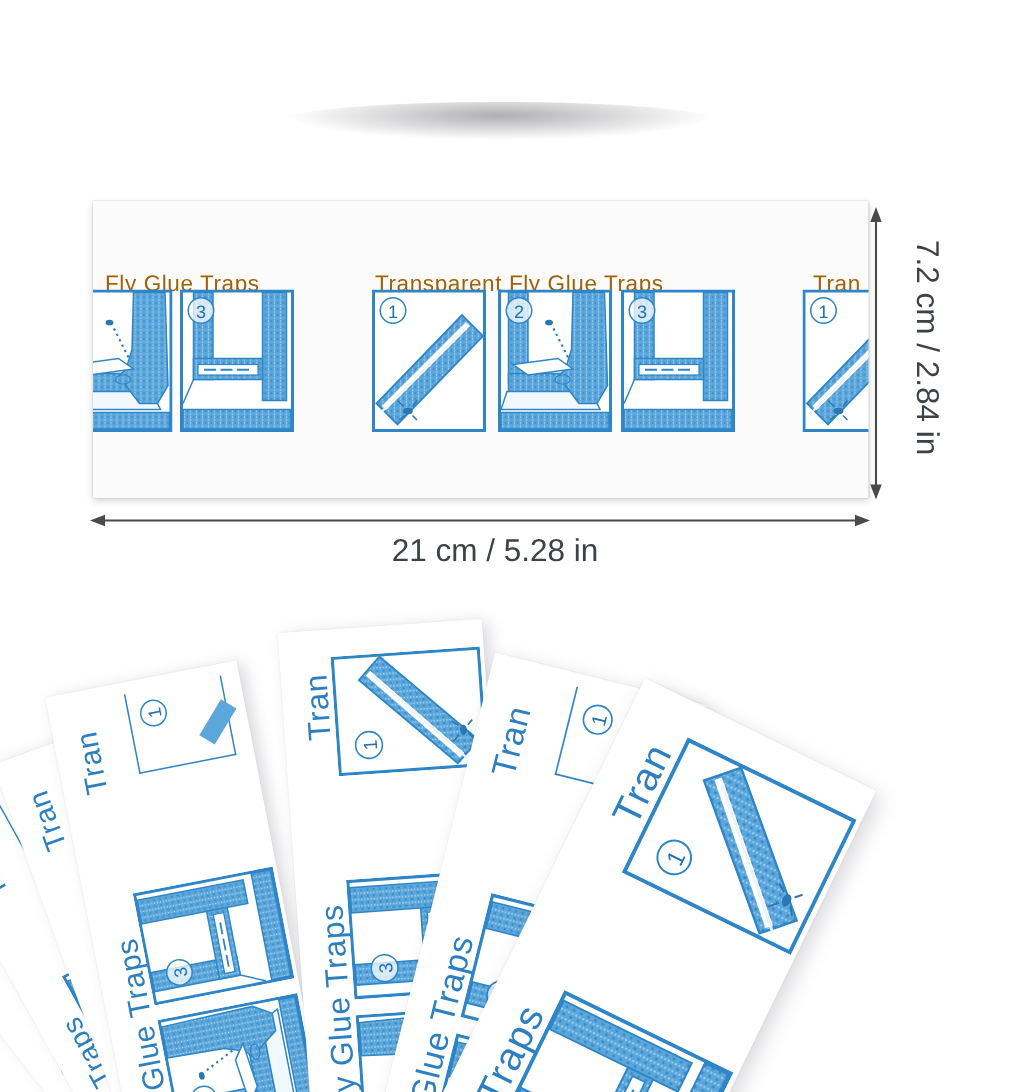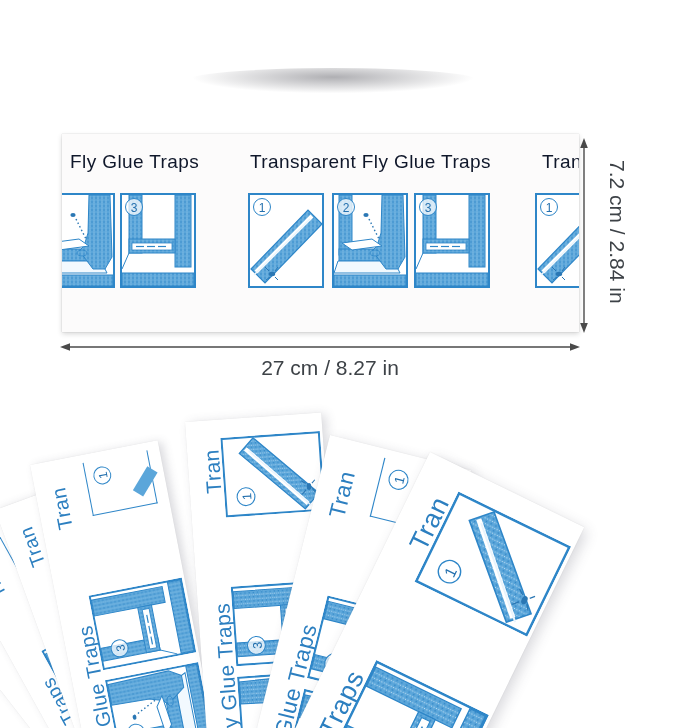--- a/index.html
+++ b/index.html
@@ -10,21 +10,21 @@
           display:flex;align-items:center;justify-content:center;z-index:3;}
   .banner-label{color:#fff;font-size:46px;font-weight:700;letter-spacing:2px;
                 transform:scaleY(1.12);display:inline-block;}
   .banner-shadow{position:absolute;left:186px;top:68px;width:294px;height:26px;border-radius:50%;
                  background:radial-gradient(ellipse at 50% 35%,rgba(45,45,55,.38),rgba(45,45,55,0) 68%);
                  z-index:2;}
   
   .package{position:absolute;left:62px;top:134px;width:517px;height:198px;background:#fcfbfb;
            overflow:hidden;z-index:2;
            box-shadow:0 2px 5px rgba(0,0,0,.16),0 0 1px rgba(0,0,0,.22);}
-  .pkg-title{position:absolute;top:17px;font-size:19px;color:#0f172a;letter-spacing:.4px;
+  .pkg-title{position:absolute;top:47px;font-size:15px;color:#a16207;letter-spacing:.4px;
              white-space:nowrap;}
   .t-left{left:8px;} .t-center{left:188px;} .t-right{left:480px;}
   .package .panel{position:absolute;top:59px;width:76px;height:95px;}
   .pp1{left:-23px;} .pp2{left:58px;} .pp3{left:186px;} .pp4{left:270px;} .pp5{left:352px;} .pp6{left:473px;}
   .cnum{position:absolute;width:18px;height:18px;border:1.5px solid #2e86c8;border-radius:50%;
         color:#2470ae;font-size:12px;line-height:18px;text-align:center;
         background:rgba(255,255,255,.75);box-sizing:border-box;}
   .mc1{left:63px;top:64px;} .mc2{left:191px;top:64px;} .mc3{left:275px;top:64px;}
   .mc4{left:357px;top:64px;} .mc5{left:478px;top:64px;}
   
@@ -118,21 +118,21 @@
       <line x1="66" y1="347" x2="574" y2="347"></line>
       <polygon points="60,347 70,343.2 70,350.8" fill="#4a4a4a" stroke="none"></polygon>
       <polygon points="580,347 570,343.2 570,350.8" fill="#4a4a4a" stroke="none"></polygon>
     </g>
     <g stroke="#4a4a4a" stroke-width="1.4">
       <line x1="584" y1="144" x2="584" y2="327"></line>
       <polygon points="584,138 580.2,148 587.8,148" fill="#4a4a4a" stroke="none"></polygon>
       <polygon points="584,333 580.2,323 587.8,323" fill="#4a4a4a" stroke="none"></polygon>
     </g>
   </svg>
-  <div class="dim-label dim-w">27 cm / 8.27 in</div>
+  <div class="dim-label dim-w">21 cm / 5.28 in</div>
   <div class="dim-label dim-h">7.2 cm / 2.84 in</div>
 
   <div class="package">
     <span class="pkg-title t-left">Fly Glue Traps</span>
     <span class="pkg-title t-center">Transparent Fly Glue Traps</span>
     <span class="pkg-title t-right">Tran</span>
 
     <svg class="panel pp1">
         <use href="#p2"></use>
       </svg>

